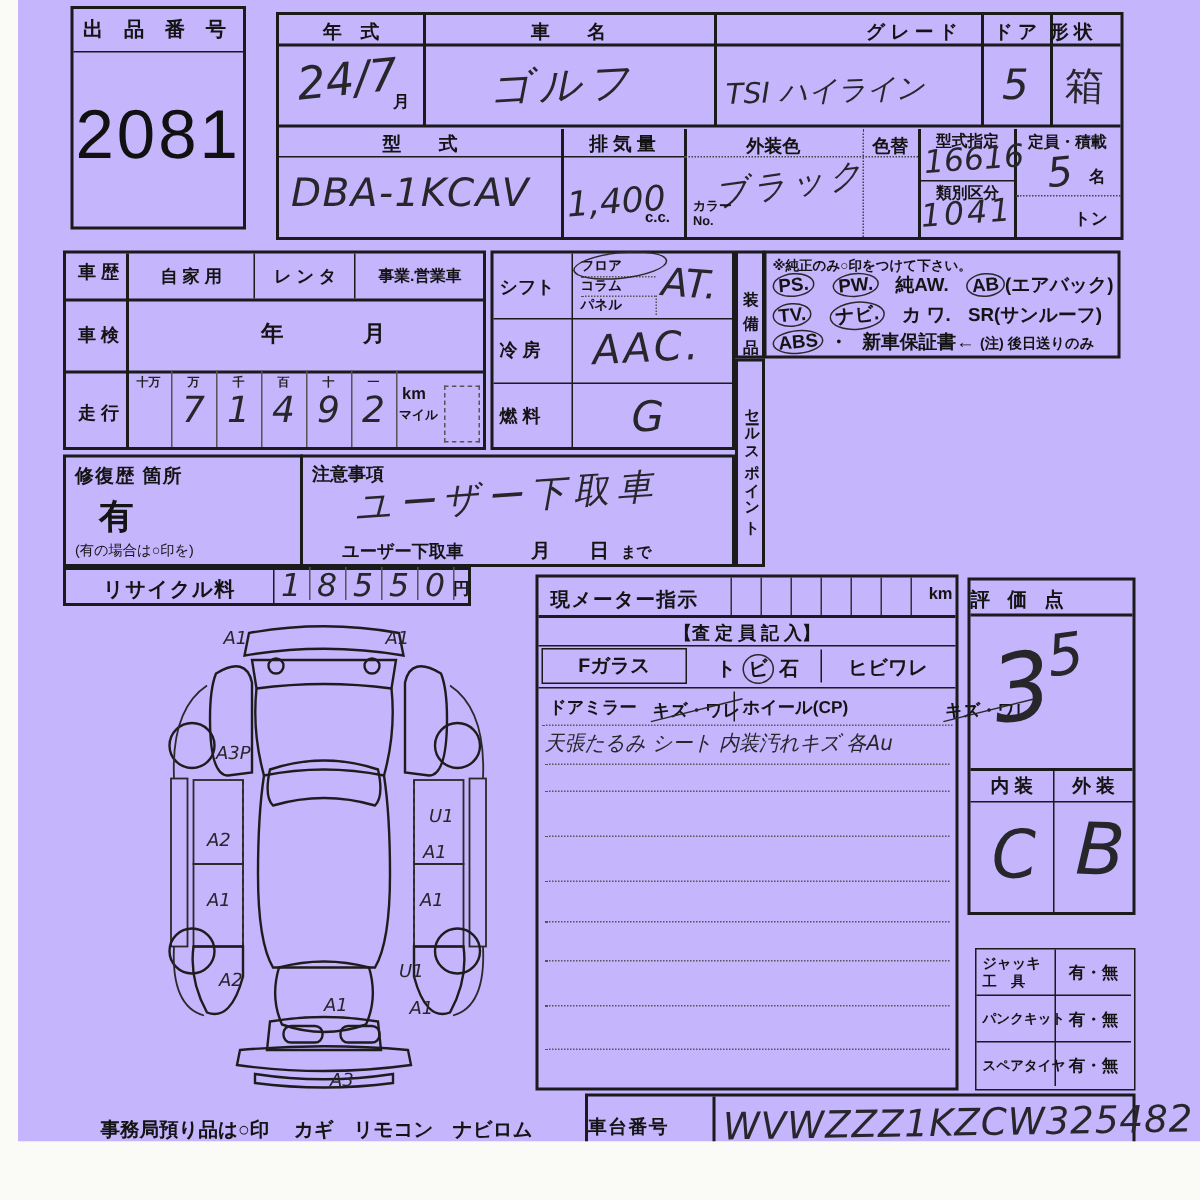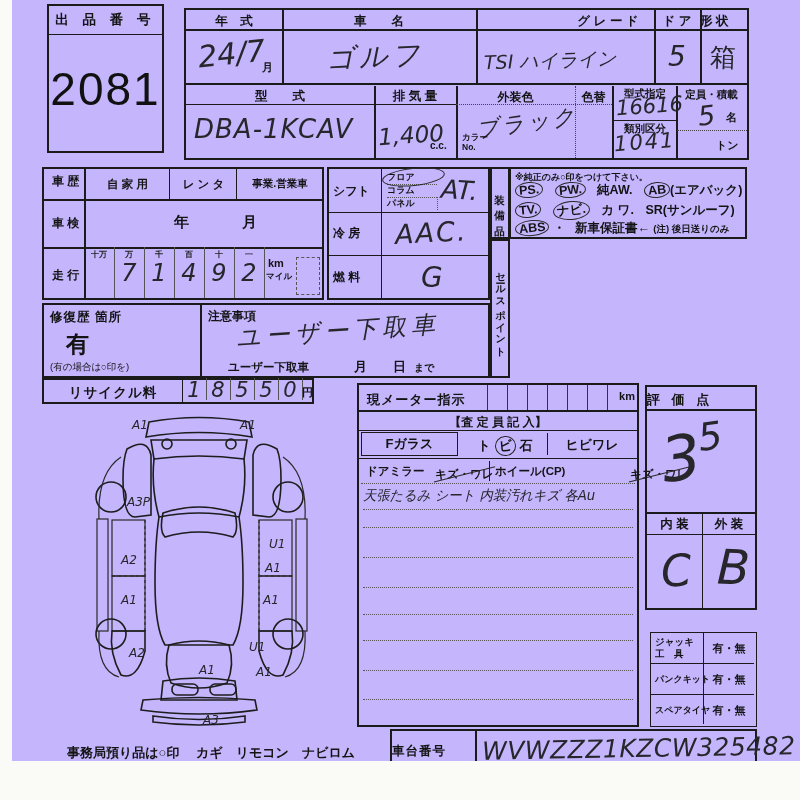--- a/index.html
+++ b/index.html
@@ -201,21 +201,21 @@
       <span class="p">・</span><span style="display:inline-block;width:6px;"></span>
       <span class="p">新車保証書←</span>
       <span class="p" style="font-size:9.5px;">(注) 後日送りのみ</span>
     </div>
   </div>
 
   <div class="box" style="left:478px;top:239px;width:20px;height:139px;display:flex;align-items:center;justify-content:center;">
     <span class="p vtext" style="font-size:10px;letter-spacing:1px;">セールスポイント</span>
   </div>
 
-  <div class="abs" style="left:65px;top:413px;width:250px;height:332px;">
+  <div class="abs" style="left:82px;top:413px;width:250px;height:332px;">
     <svg width="250" height="332" viewBox="0 0 250 332">
       <g>
 
         <path class="ln" d="M72,9 Q122,0 172,9 L175,24 Q122,15 69,24 Z"></path>
 
         <path class="ln" d="M74,27 L170,27 L167,46 Q122,40 77,46 Z"></path>
         <circle class="ln" cx="90" cy="31" r="5"></circle>
         <circle class="ln" cx="154" cy="31" r="5"></circle>
 
         <path class="ln" d="M77,46 Q74,75 82,104"></path>

